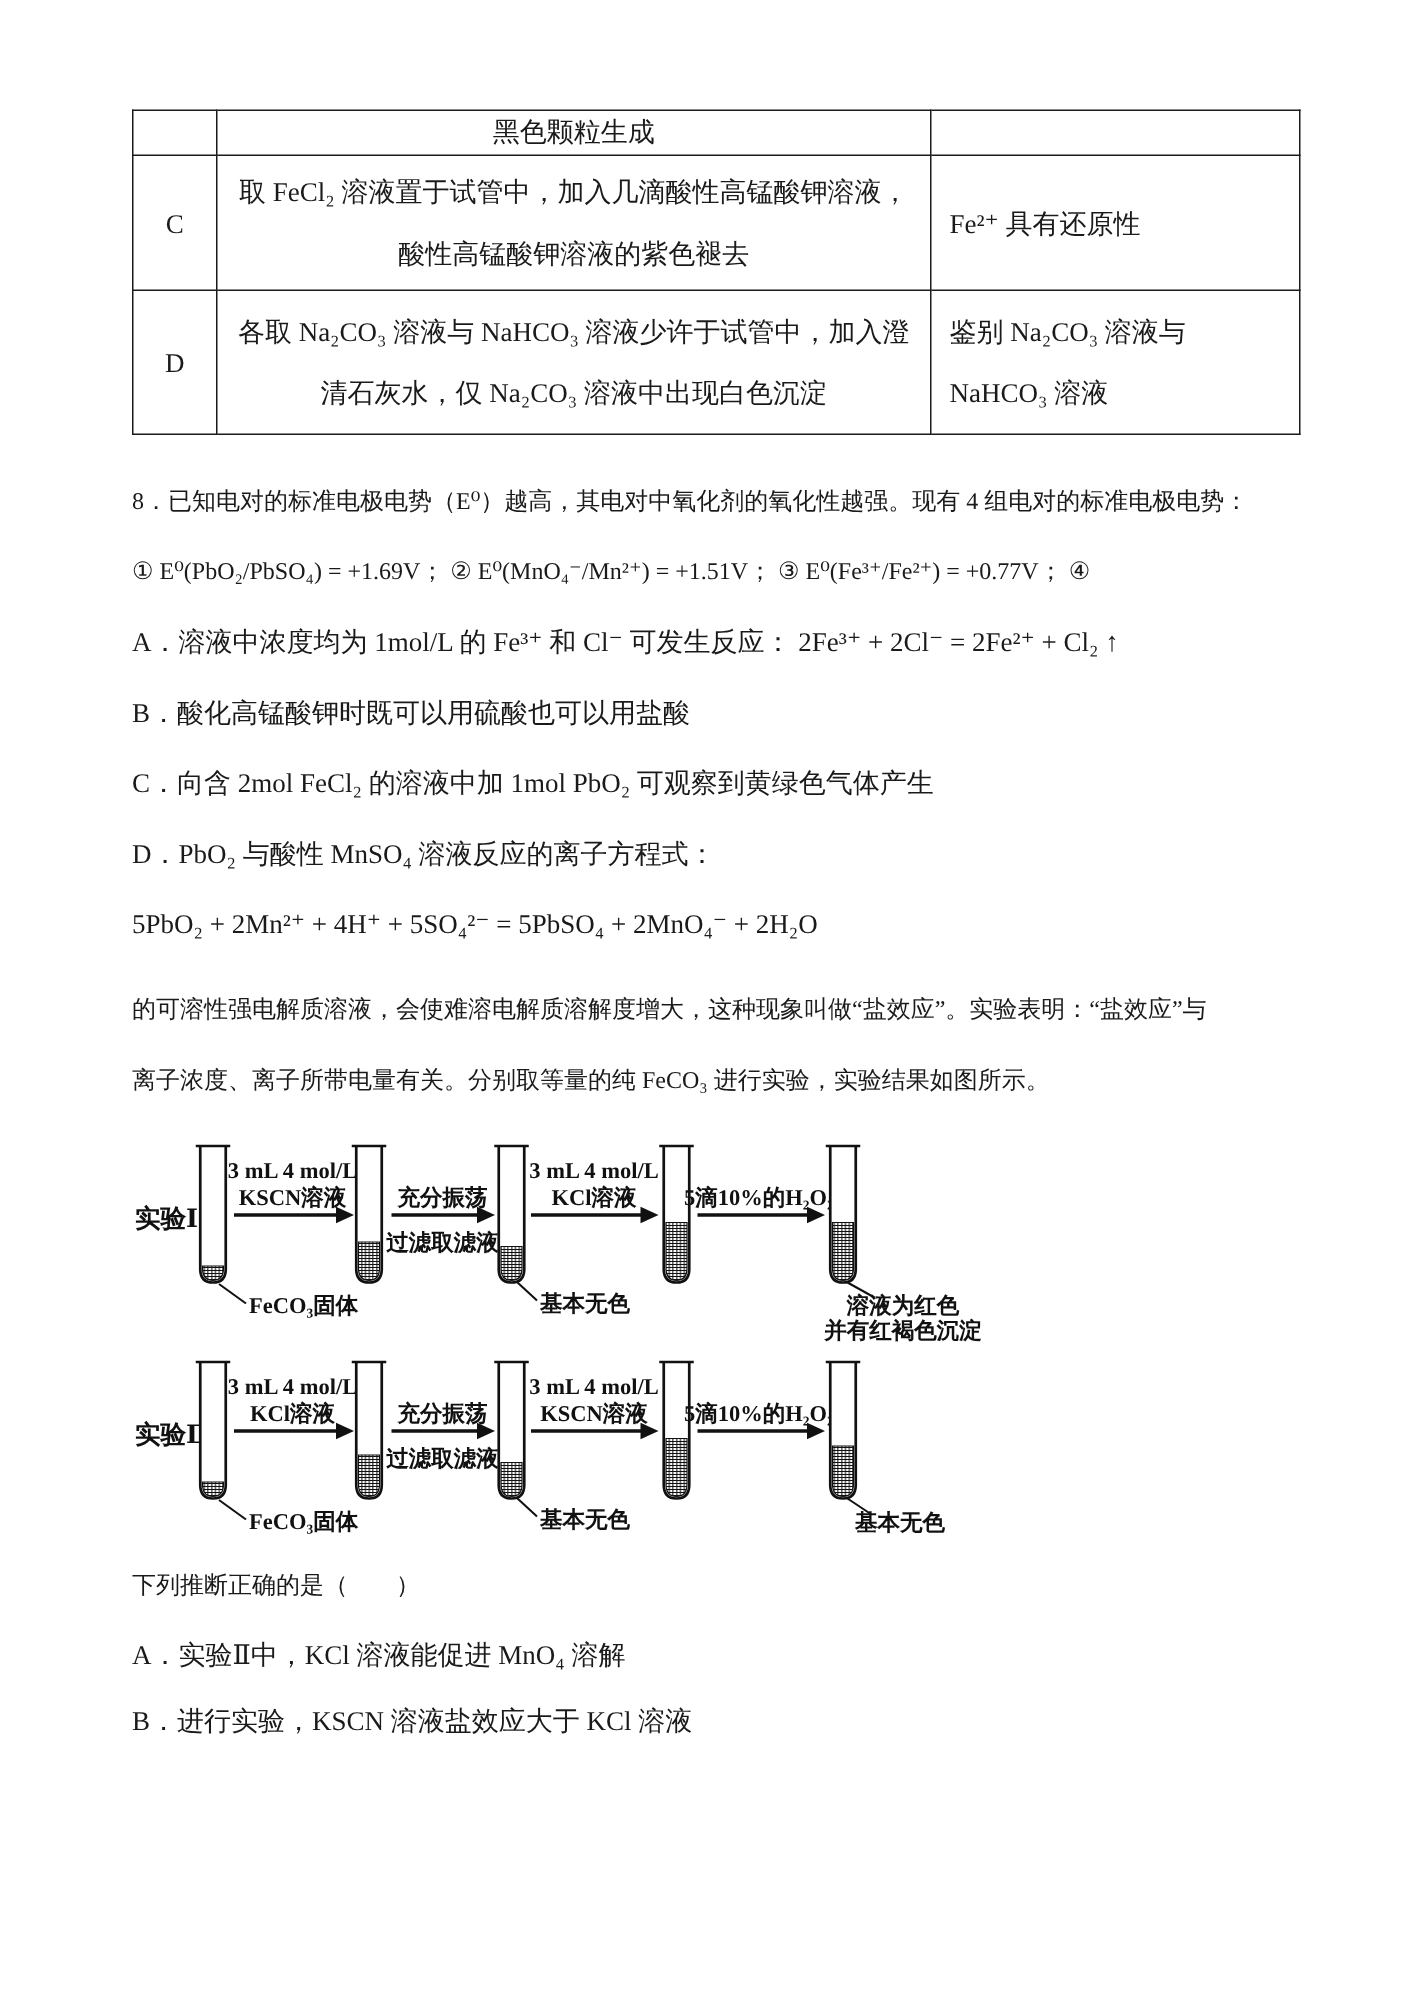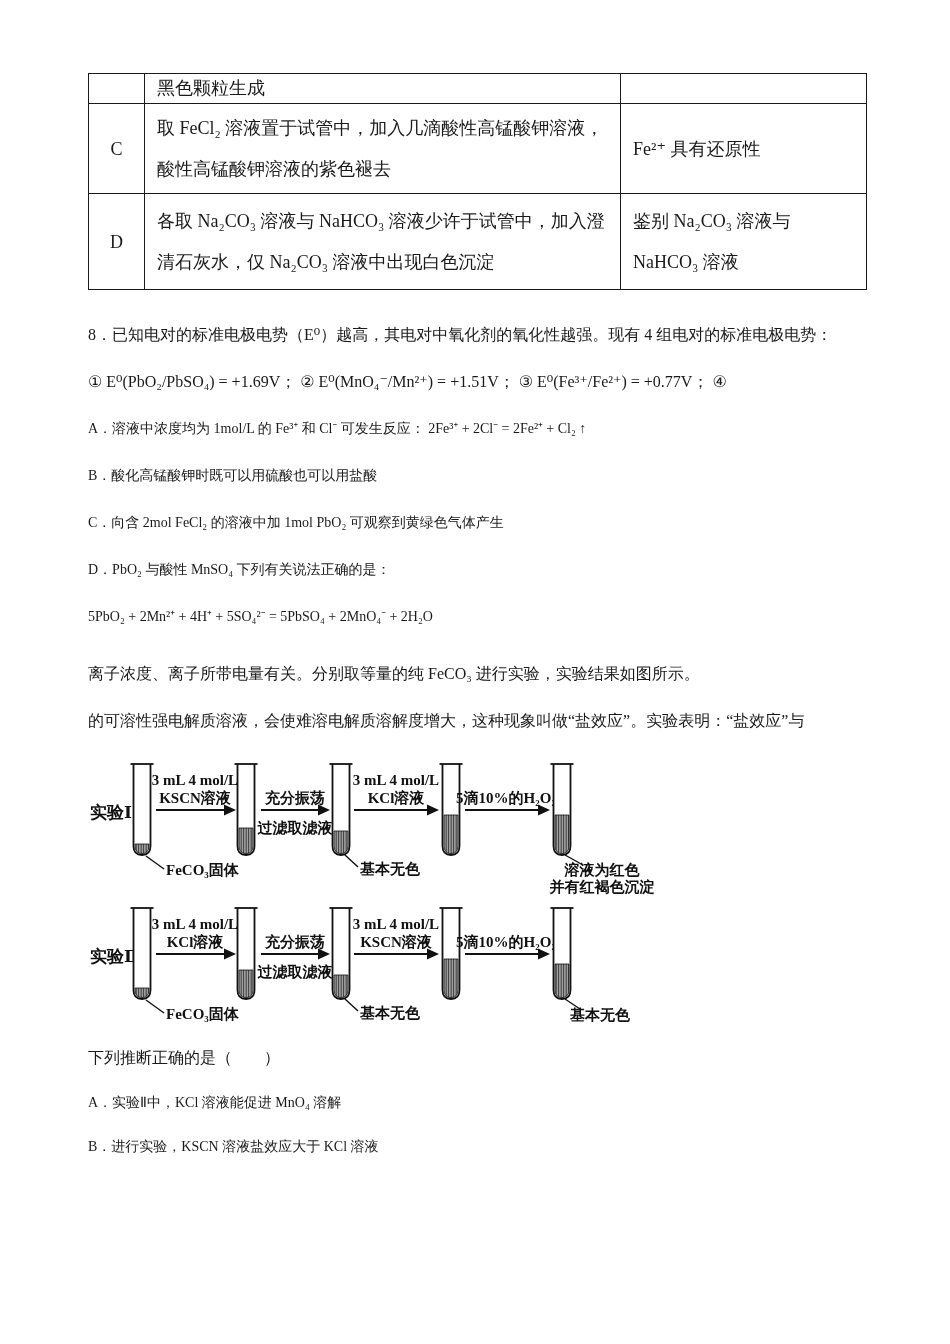--- a/index.html
+++ b/index.html
@@ -24,34 +24,34 @@
     table-layout: fixed;
     font-size: 18px;
   }
   table.exp-table td {
     border: 1px solid #1a1a1a;
     vertical-align: middle;
     padding: 4px 12px;
     line-height: 2.25;
   }
   td.col-label { width: 56px; text-align: center; padding: 0; }
-  td.col-proc  { width: 476px; }
+  td.col-proc  { width: 476px; text-align: center; }
   td.col-concl { width: 246px; }
   tr.row-partial td { line-height: 1.3; padding-top: 3px; padding-bottom: 3px; vertical-align: top; }
   tr.row-partial { height: 30px; }
   tr.row-c { height: 82px; }
   tr.row-d { height: 96px; }
   
   .qblock { margin-top: 21px; }
   .tline {
     font-size: 16px;
     line-height: 47px;
     white-space: nowrap;
   }
-  .opt { font-size: 14px; line-height: 47px; white-space: nowrap; font-family: Liberation Serif, serif; }
+  .opt { font-size: 18px; line-height: 47px; white-space: nowrap; }
   .q9block { margin-top: 10px; }
   
   .diagram { margin-top: 14px; margin-left: 2px; }
   .diagram svg { display: block; }
   .dg-text {
     font-family: "Liberation Serif", "DejaVu Serif", serif;
     font-weight: bold;
     fill: #111;
   }
   .after-diagram { margin-top: 6px; }
@@ -81,27 +81,27 @@
       </tr>
     </tbody>
   </table>
 
   <div class="qblock">
     <div class="tline">8．已知电对的标准电极电势（E⁰）越高，其电对中氧化剂的氧化性越强。现有 4 组电对的标准电极电势：</div>
     <div class="tline">① E⁰(PbO₂/PbSO₄) = +1.69V；  ② E⁰(MnO₄⁻/Mn²⁺) = +1.51V；  ③ E⁰(Fe³⁺/Fe²⁺) = +0.77V；  ④</div>
     <div class="opt">A．溶液中浓度均为 1mol/L 的 Fe³⁺ 和 Cl⁻ 可发生反应： 2Fe³⁺ + 2Cl⁻ = 2Fe²⁺ + Cl₂ ↑</div>
     <div class="opt">B．酸化高锰酸钾时既可以用硫酸也可以用盐酸</div>
     <div class="opt">C．向含 2mol FeCl₂ 的溶液中加 1mol PbO₂ 可观察到黄绿色气体产生</div>
-    <div class="opt">D．PbO₂ 与酸性 MnSO₄ 下列有关说法正确的是：</div>
+    <div class="opt">D．PbO₂ 与酸性 MnSO₄ 溶液反应的离子方程式：</div>
     <div class="opt">5PbO₂ + 2Mn²⁺ + 4H⁺ + 5SO₄²⁻ = 5PbSO₄ + 2MnO₄⁻ + 2H₂O</div>
   </div>
 
   <div class="q9block">
+    <div class="tline">的可溶性强电解质溶液，会使难溶电解质溶解度增大，这种现象叫做“盐效应”。实验表明：“盐效应”与</div>
     <div class="tline">离子浓度、离子所带电量有关。分别取等量的纯 FeCO₃ 进行实验，实验结果如图所示。</div>
-    <div class="tline">的可溶性强电解质溶液，会使难溶电解质溶解度增大，这种现象叫做“盐效应”。实验表明：“盐效应”与</div>
 
     <div class="diagram">
 
       <svg width="640" height="140" viewBox="0 0 640 140">
         <defs>
           <pattern id="hatchA" patternUnits="userSpaceOnUse" width="5" height="4">
             <path d="M0,1 H5 M0,3 H5" stroke="#111" stroke-width="0.8"></path>
             <path d="M1.2,0 V4 M3.6,0 V4" stroke="#111" stroke-width="0.7"></path>
           </pattern>
         </defs>

